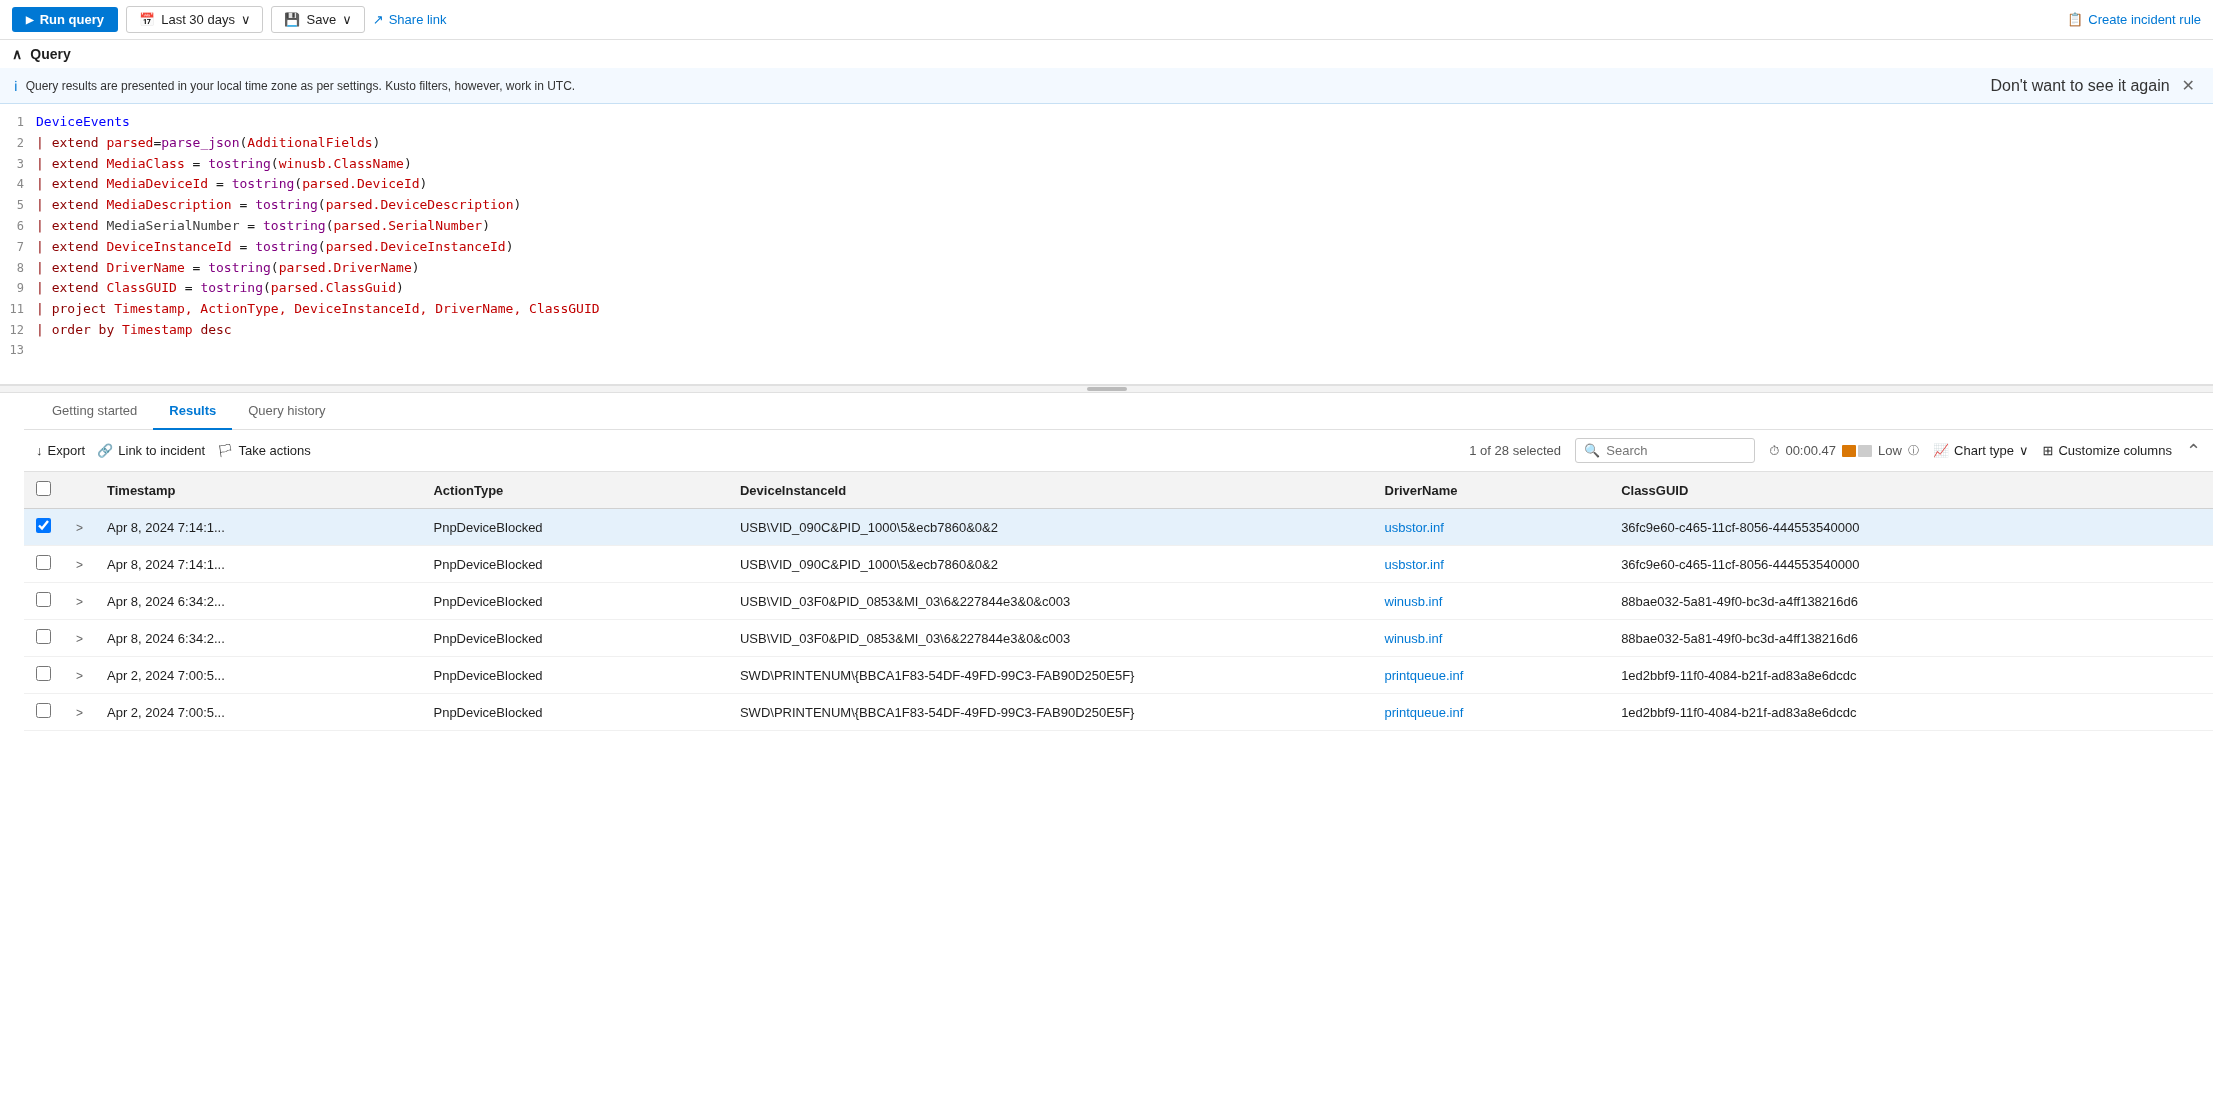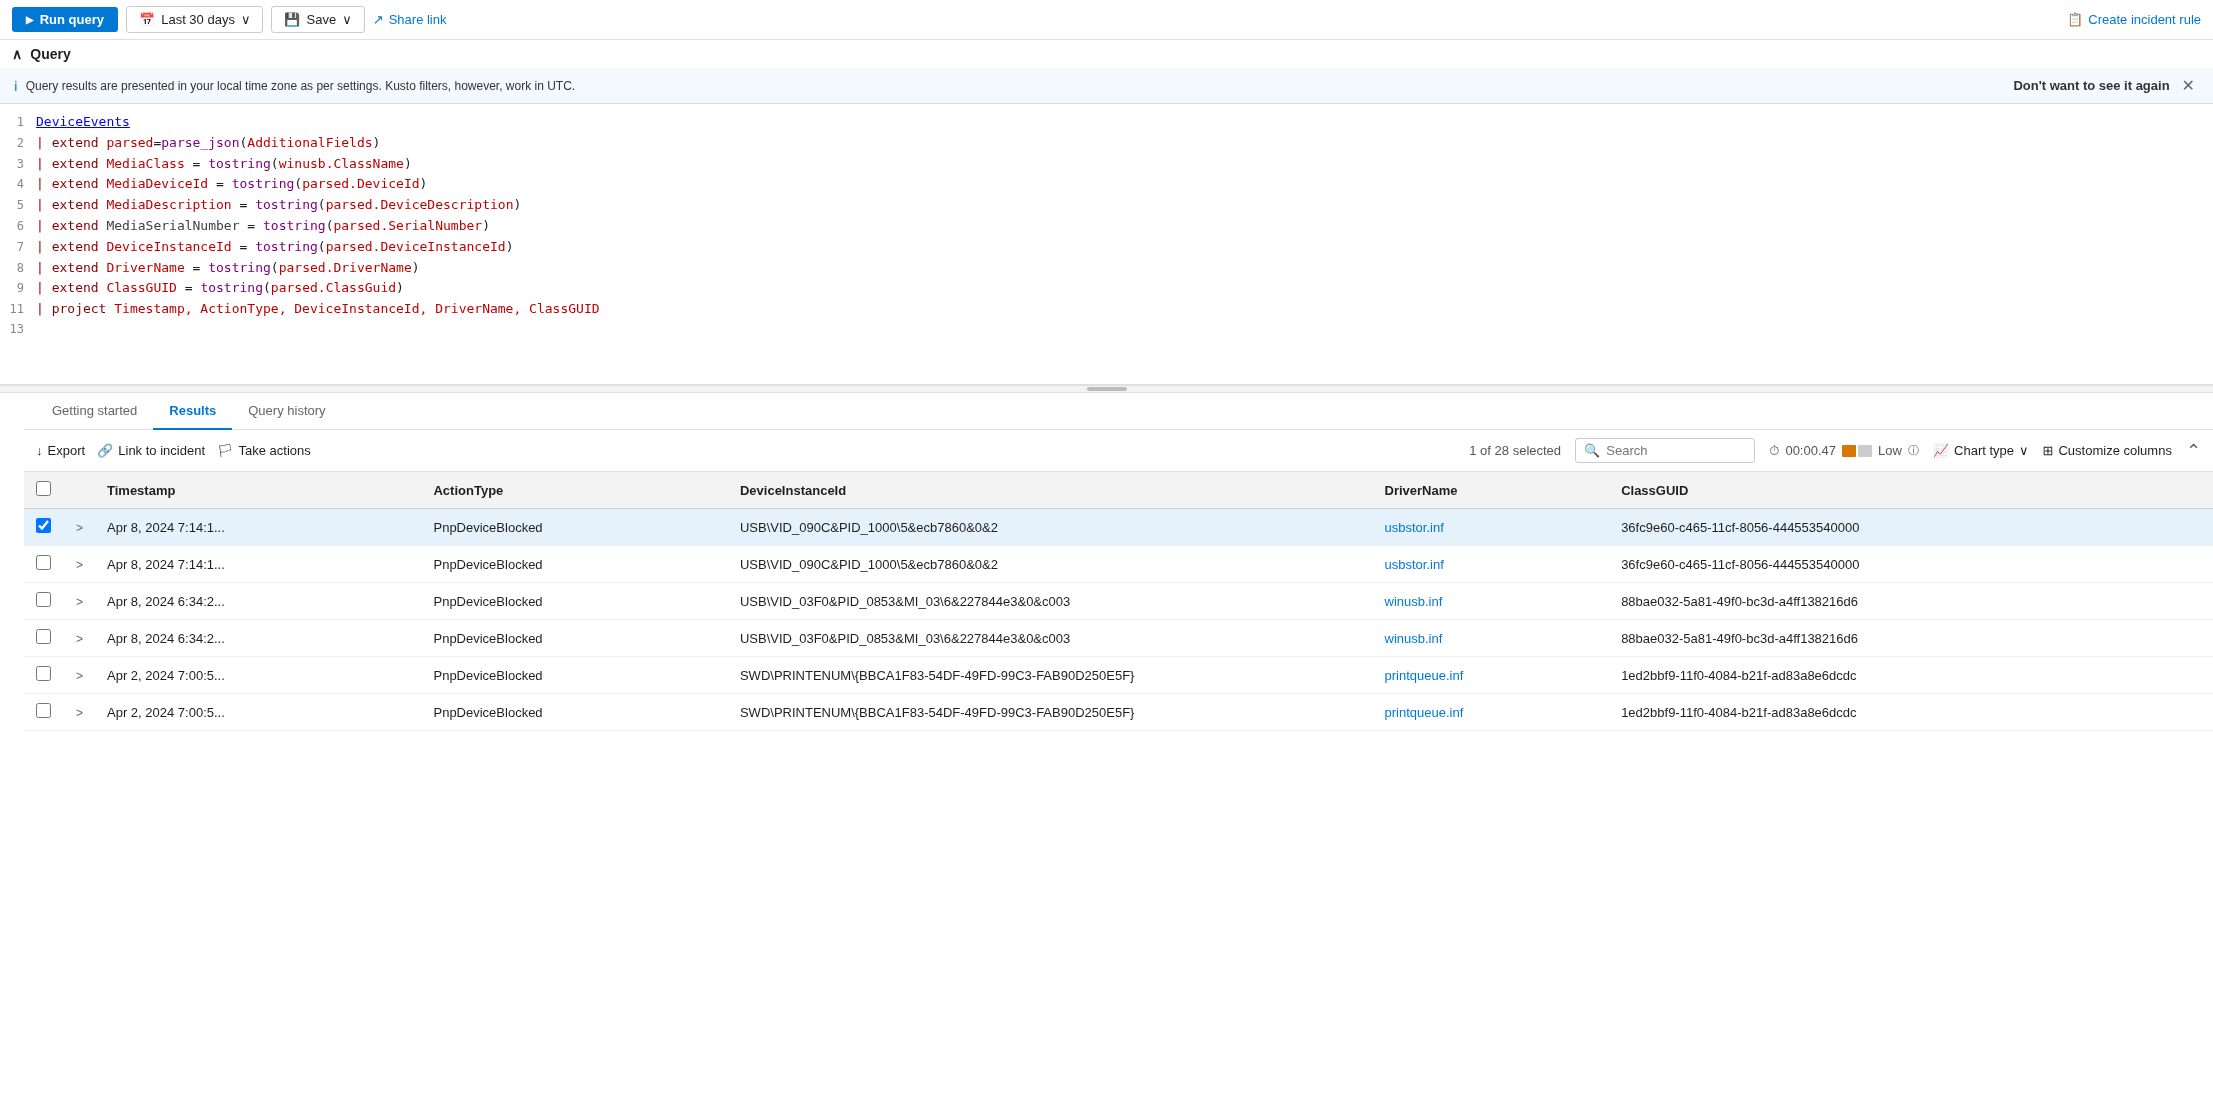--- a/index.html
+++ b/index.html
@@ -34,32 +34,32 @@
 
     
     .info-banner {
       background: #f3f9ff; border-bottom: 1px solid #c7e0f4;
       padding: 8px 14px; display: flex; align-items: center; justify-content: space-between;
       font-size: 12px; color: #333;
     }
     .info-banner-left { display: flex; align-items: center; gap: 8px; }
     .info-icon { color: #0078d4; font-size: 14px; }
     .banner-action { display: flex; align-items: center; gap: 8px; }
-    .banner-action-text { font-weight: 700; font-size: 13px; }
+    .banner-action-text { font-weight: 400; font-size: 16px; }
     .close-btn { background: none; border: none; cursor: pointer; font-size: 16px; color: #666; padding: 0 4px; }
 
     
     .code-editor {
       padding: 8px 0; font-family: 'Consolas', monospace; font-size: 13px; line-height: 1.6;
       background: #fff; min-height: 280px;
     }
     .code-line { display: flex; align-items: baseline; }
     .line-num { color: #888; width: 36px; text-align: right; padding-right: 12px; user-select: none; font-size: 12px; }
     .code-content { flex: 1; white-space: pre; }
-    .kw-table { color: #0000ff; text-decoration: underline; }
+    .kw-table { color: #0000ff; }
 
     
     .resize-bar {
       height: 8px; background: #f3f3f3; border-top: 1px solid #e0e0e0; border-bottom: 1px solid #e0e0e0;
       cursor: row-resize; display: flex; align-items: center; justify-content: center;
     }
     .resize-handle { width: 40px; height: 4px; background: #bbb; border-radius: 2px; }
 
     
     .results-section { display: flex; flex-direction: column; height: calc(100vh - 400px); min-height: 300px; padding-left: 24px; }
@@ -214,20 +214,24 @@
       <span class="line-num">8</span>
       <span class="code-content"><span style="color:#8b0000;">| extend </span><span style="color:#c00000;">DriverName</span> = <span style="color:#800080;">tostring</span>(<span style="color:#c00000;">parsed.DriverName</span>)</span>
     </div>
     <div class="code-line">
       <span class="line-num">9</span>
       <span class="code-content"><span style="color:#8b0000;">| extend </span><span style="color:#c00000;">ClassGUID</span> = <span style="color:#800080;">tostring</span>(<span style="color:#c00000;">parsed.ClassGuid</span>)</span>
     </div>
     <div class="code-line">
       <span class="line-num">11</span>
       <span class="code-content"><span style="color:#8b0000;">| project </span><span style="color:#c00000;">Timestamp, ActionType, DeviceInstanceId, DriverName, ClassGUID</span></span>
+    </div>
+    <div class="code-line">
+      <span class="line-num">12</span>
+      <span class="code-content"><span style="color:#8b0000;">| order by </span><span style="color:#c00000;">Timestamp</span> <span style="color:#8b0000;">desc</span></span>
     </div>
     <div class="code-line">
       <span class="line-num">13</span>
       <span class="code-content"></span>
     </div>
   </div>
 </div>
 
 <div class="resize-bar">
   <div class="resize-handle"></div>

